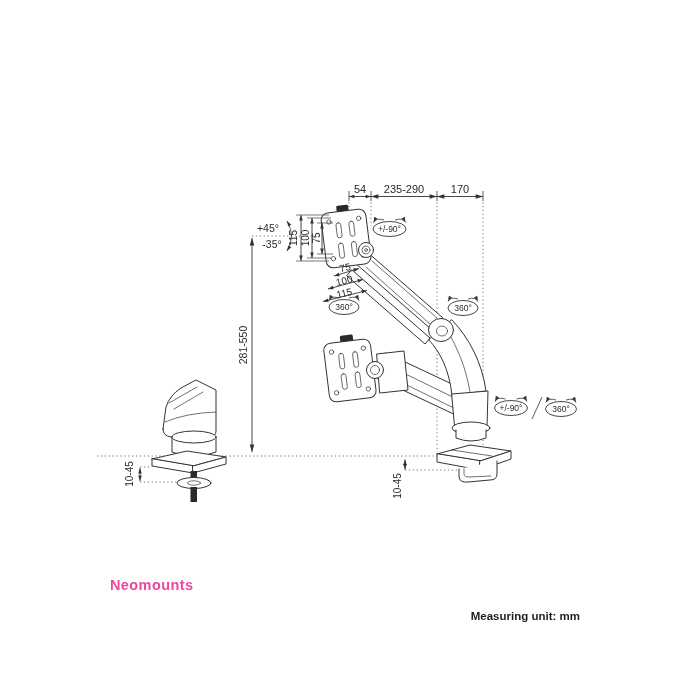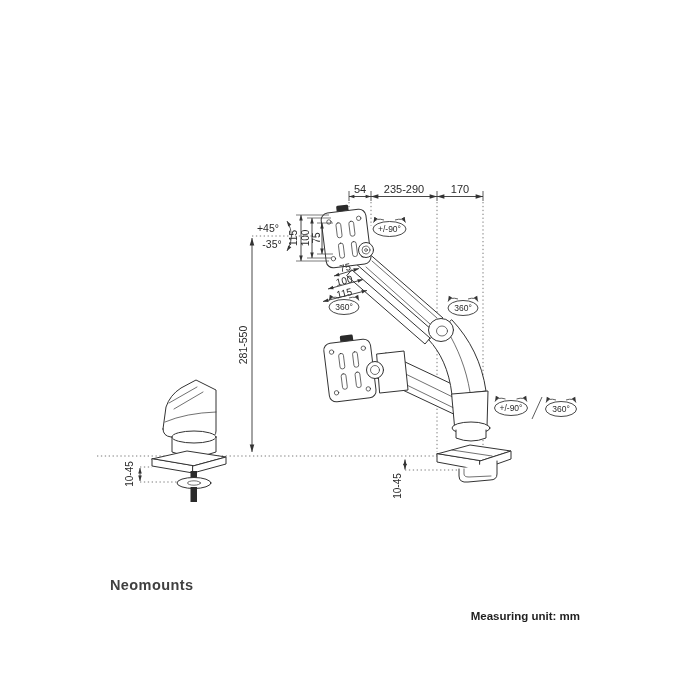--- a/index.html
+++ b/index.html
@@ -13,21 +13,21 @@
   .tick{stroke:#333;stroke-width:.8;fill:none;}
   .lead{stroke:#444;stroke-width:.7;fill:none;}
   .dot{stroke:#555;stroke-width:.8;fill:none;stroke-dasharray:1.3 2.6;}
   .dtxt{font:10.5px "Liberation Sans",sans-serif;fill:#2b2b2b;}
   .dtop{font:11px "Liberation Sans",sans-serif;fill:#2b2b2b;}
   .dsm{font:10px "Liberation Sans",sans-serif;fill:#2b2b2b;}
   .btxt{font:8.5px "Liberation Sans",sans-serif;fill:#2b2b2b;}
   .badge-e{stroke:#333;stroke-width:.9;fill:#fff;}
   .hook{stroke:#333;stroke-width:.8;fill:none;}
   .brand{position:absolute;left:110px;top:577px;font-size:14.5px;font-weight:600;
-         letter-spacing:.4px;color:#404040;}
+         letter-spacing:.4px;color:#ec4899;}
   .unit{position:absolute;right:112px;top:582px;font-size:11.5px;font-weight:600;color:#1f1f1f;margin-top:28px;}
 </style>
 </head>
 <body>
 
 <div class="stage">
 <svg width="700" height="700" viewBox="0 0 700 700">
   <defs>
     <marker id="mA" markerUnits="userSpaceOnUse" markerWidth="9" markerHeight="7" refX="8" refY="3.5" orient="auto-start-reverse">
       <path d="M8,3.5 L0.6,1.2 L0.6,5.8 Z" fill="#333"></path>

